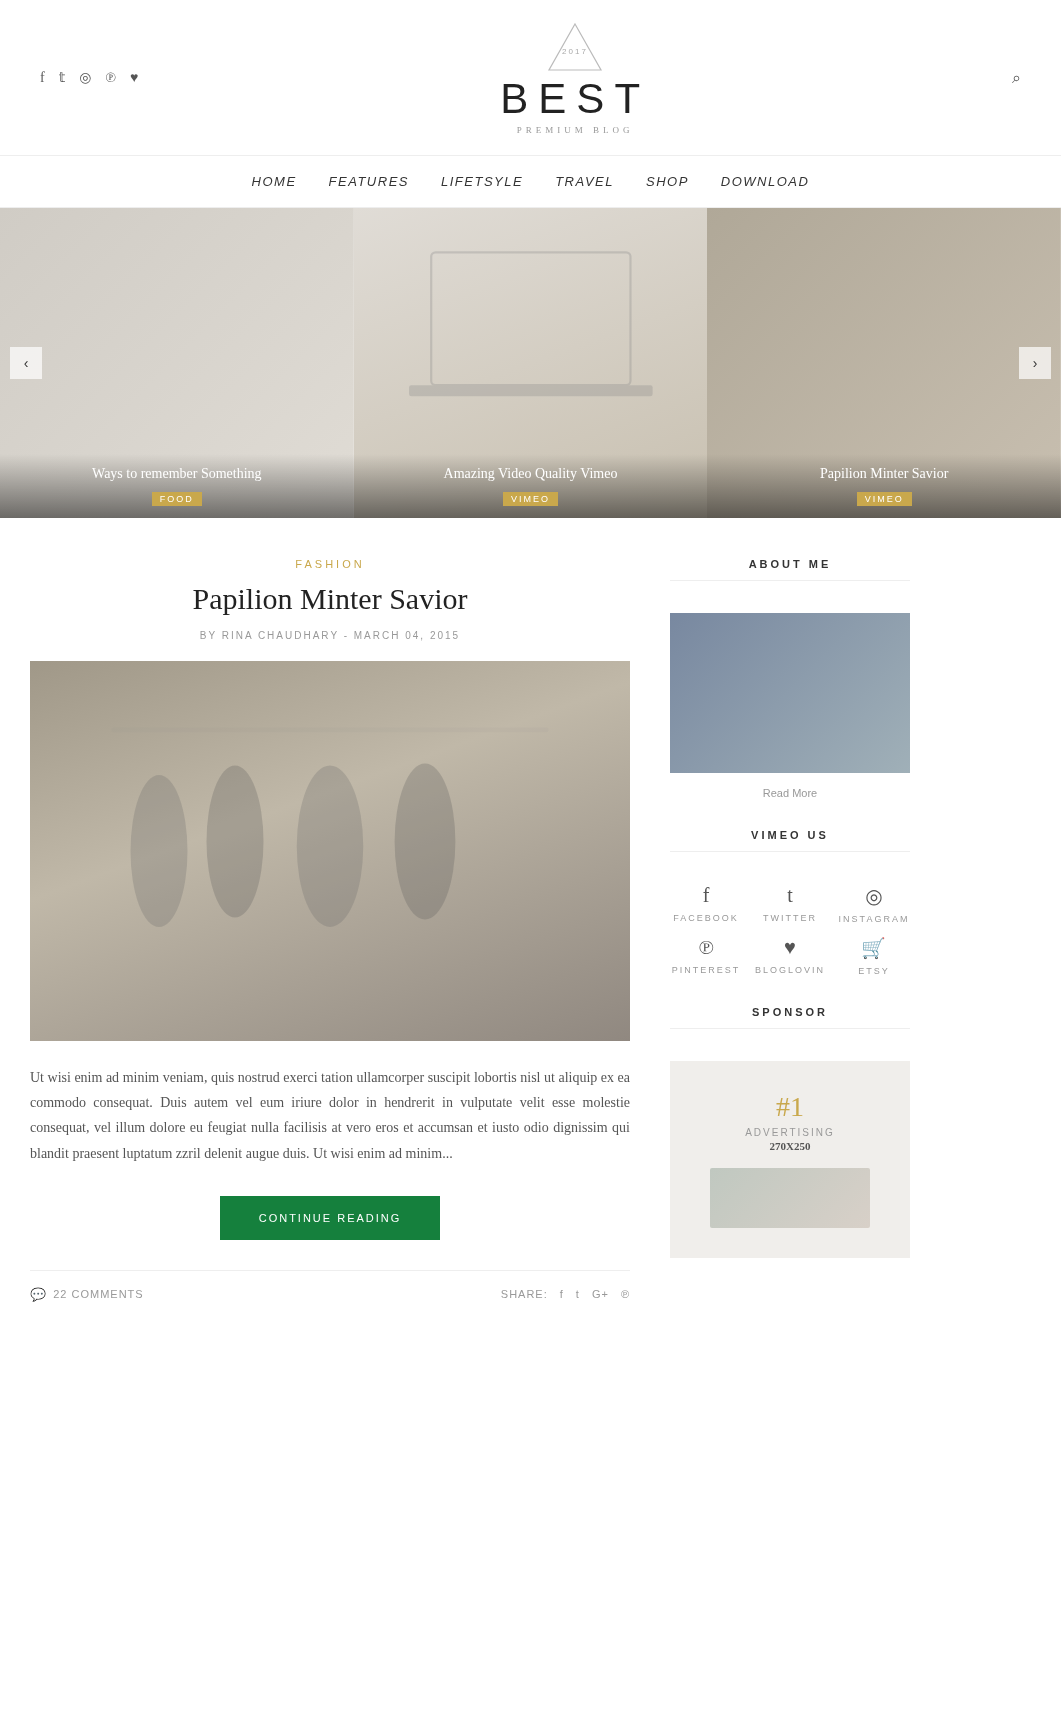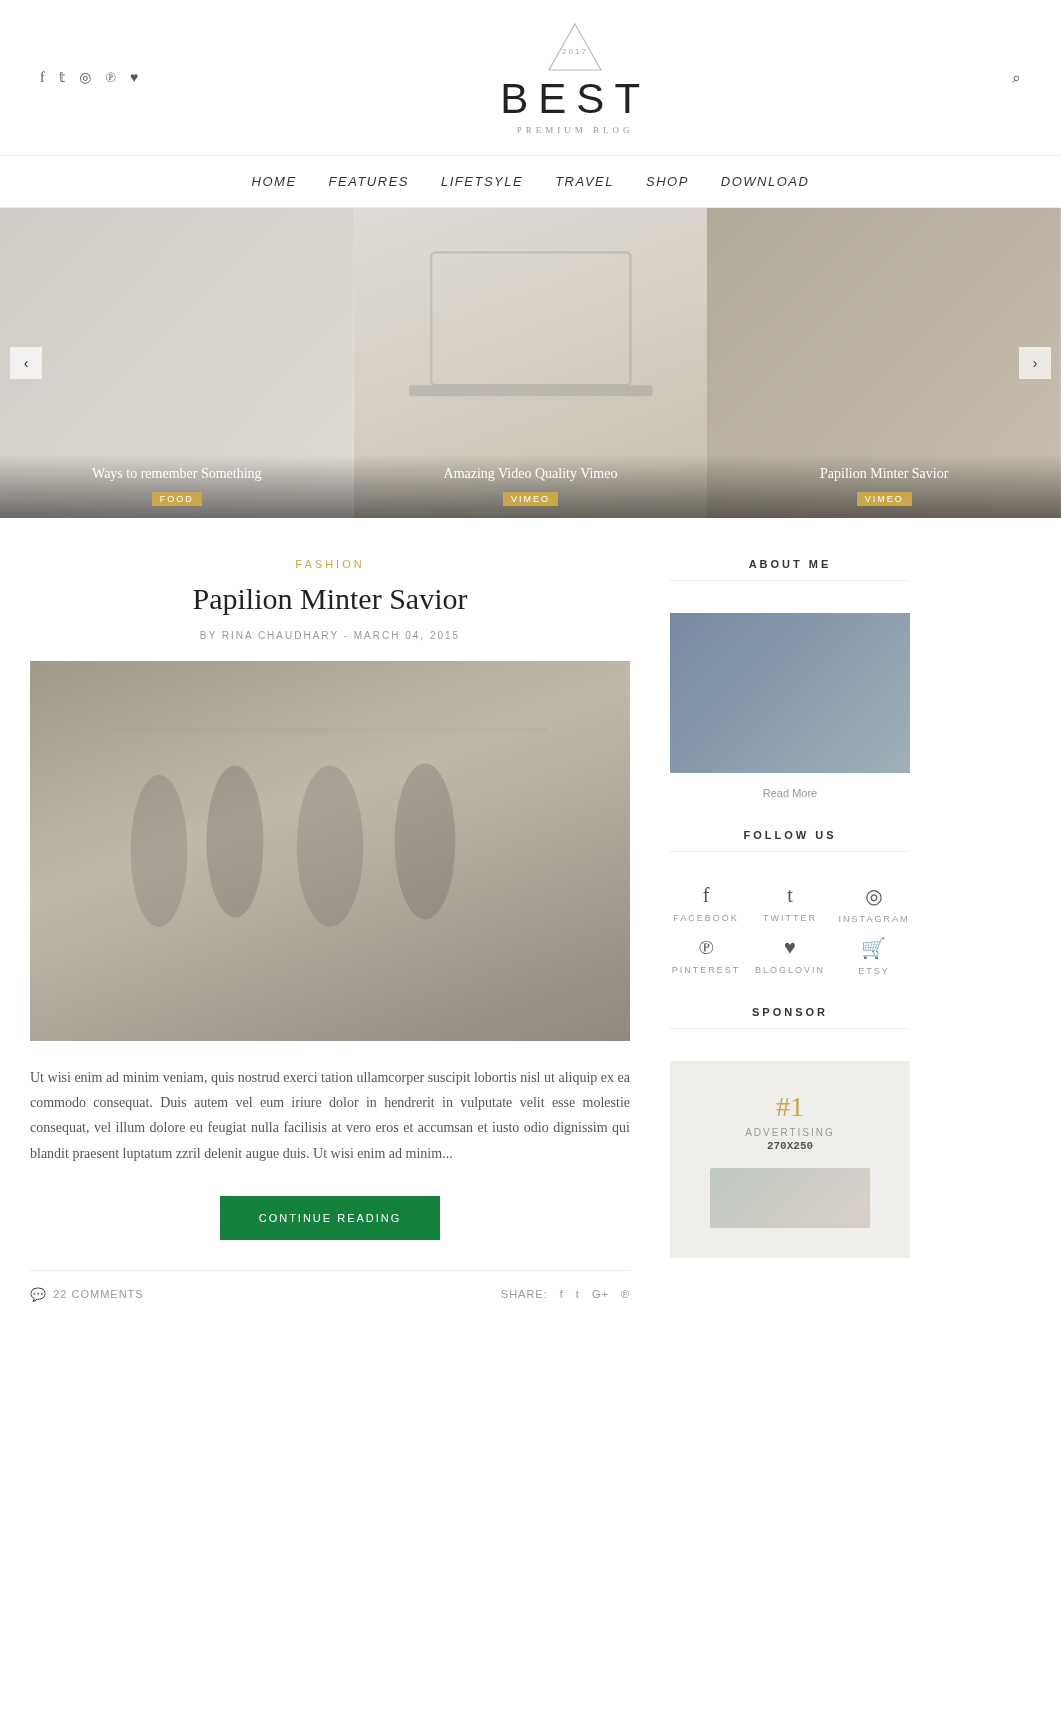--- a/index.html
+++ b/index.html
@@ -58,21 +58,21 @@
     
     .follow-grid { display: grid; grid-template-columns: repeat(3, 1fr); gap: 12px; text-align: center; }
     .follow-item { display: flex; flex-direction: column; align-items: center; gap: 6px; cursor: pointer; }
     .follow-icon { font-size: 20px; color: #555; }
     .follow-label { font-family: 'Arial', sans-serif; font-size: 9px; letter-spacing: 2px; color: #999; }
 
     
     .sponsor-box { background: #f0eeeb; padding: 30px 20px; text-align: center; }
     .sponsor-hash { font-size: 28px; color: #c9a84c; font-family: 'Georgia', serif; margin-bottom: 4px; }
     .sponsor-ad { font-family: 'Arial', sans-serif; font-size: 10px; letter-spacing: 2px; color: #999; margin-bottom: 2px; }
-    .sponsor-size { font-family: Liberation Mono, monospace; font-size: 11px; color: #555; font-weight: 700; }
+    .sponsor-size { font-family: Liberation Serif, serif; font-size: 11px; color: #555; font-weight: 700; }
 
     
     .scene-laptop { background: linear-gradient(135deg, #e8e4de 0%, #d8d0c8 100%); position: relative; }
     .scene-women { background: linear-gradient(135deg, #b0a898 0%, #c8bfb0 100%); position: relative; }
     .scene-interior { background: linear-gradient(135deg, #d0ccc5 0%, #e0dcd5 100%); position: relative; }
 
     
     svg.logo-triangle-svg { display: block; margin: 0 auto; }
   </style>
 </head>
@@ -186,21 +186,21 @@
 
     <div class="sidebar-section">
       <div class="sidebar-title">ABOUT ME</div>
       <div class="about-img">
         <div class="about-img-inner" style="background:linear-gradient(135deg,#7888a0 0%,#a0b0b8 100%);"></div>
       </div>
       <a class="read-more">Read More</a>
     </div>
 
     <div class="sidebar-section">
-      <div class="sidebar-title">FOLLOW US</div>
+      <div class="sidebar-title">VIMEO US</div>
       <div class="follow-grid">
         <div class="follow-item">
           <span class="follow-icon">f</span>
           <span class="follow-label">FACEBOOK</span>
         </div>
         <div class="follow-item">
           <span class="follow-icon">t</span>
           <span class="follow-label">TWITTER</span>
         </div>
         <div class="follow-item">

